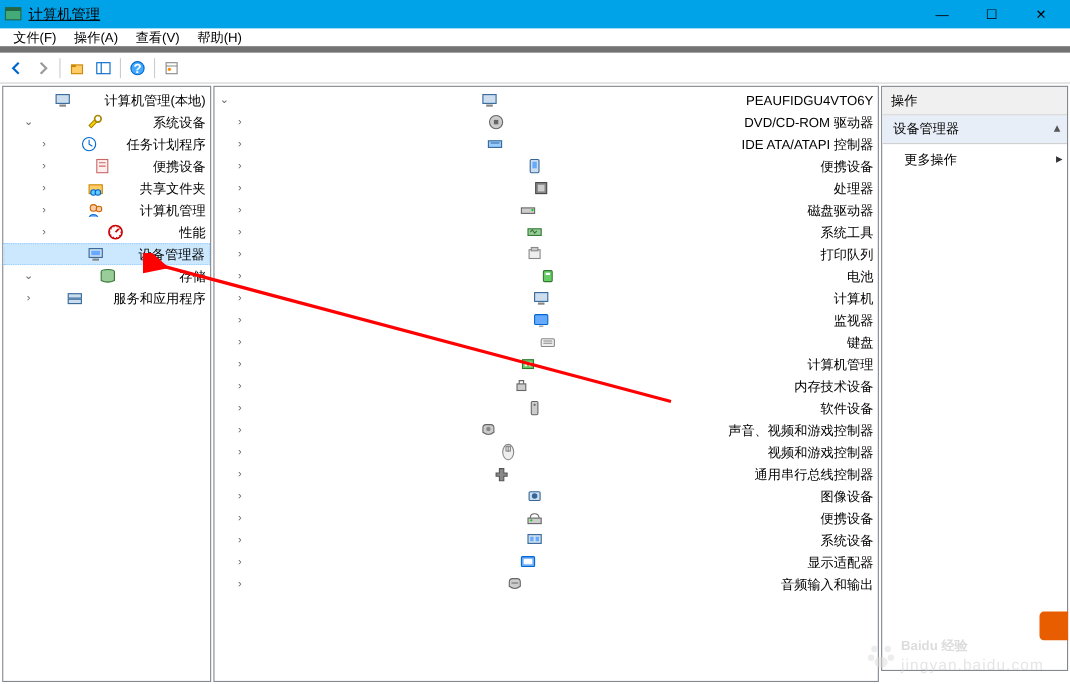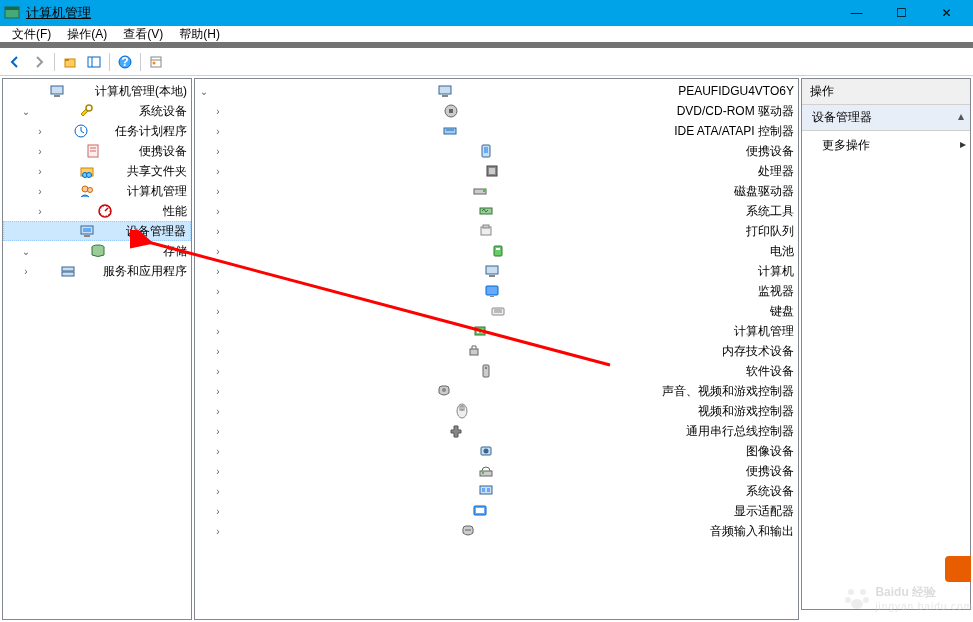--- a/index.html
+++ b/index.html
@@ -43,22 +43,22 @@
 .actions-header { background: #f0f0f0; padding: 4px 8px; font-weight: normal; border-bottom: 1px solid #d0d0d0; }
 .actions-section { background: #e8eef7; padding: 4px 10px; border-bottom: 1px solid #d0d0d0; position: relative; }
 .actions-section .chev { position: absolute; right: 6px; top: 4px; color: #555; }
 .actions-item { padding: 6px 20px; cursor: default; position: relative; }
 .actions-item .rchev { position: absolute; right: 4px; top: 6px; color: #333; }
 
 
 .arrow-svg { position: absolute; pointer-events: none; z-index: 100; }
 
 
-.watermark { position: absolute; right: 0; bottom: 10px; color: #bbb; font-size: 22px; font-weight: bold; opacity: 0.5; display:flex; align-items:center; gap:4px; }
-.watermark small { font-size: 10px; display:block; color:#ccc; font-weight:normal; letter-spacing:1px; }
+.watermark { position: absolute; right: 24px; bottom: 10px; color: #bbb; font-size: 22px; font-weight: bold; opacity: 0.5; display:flex; align-items:center; gap:4px; }
+.watermark small { font-size: 14px; display:block; color:#ccc; font-weight:normal; letter-spacing:1px; }
 .badge { position: absolute; right: 2px; bottom: 40px; width: 26px; height:26px; background:#e85d00; border-radius:4px 0 0 4px; }
 </style>
 </head>
 <body>
 
 <div class="titlebar">
   <span class="app-icon">
     <svg width="16" height="16">
         <rect x="1" y="2" width="14" height="11" fill="#4a7" stroke="#264"></rect>
         <rect x="1" y="2" width="14" height="3" fill="#264"></rect>

